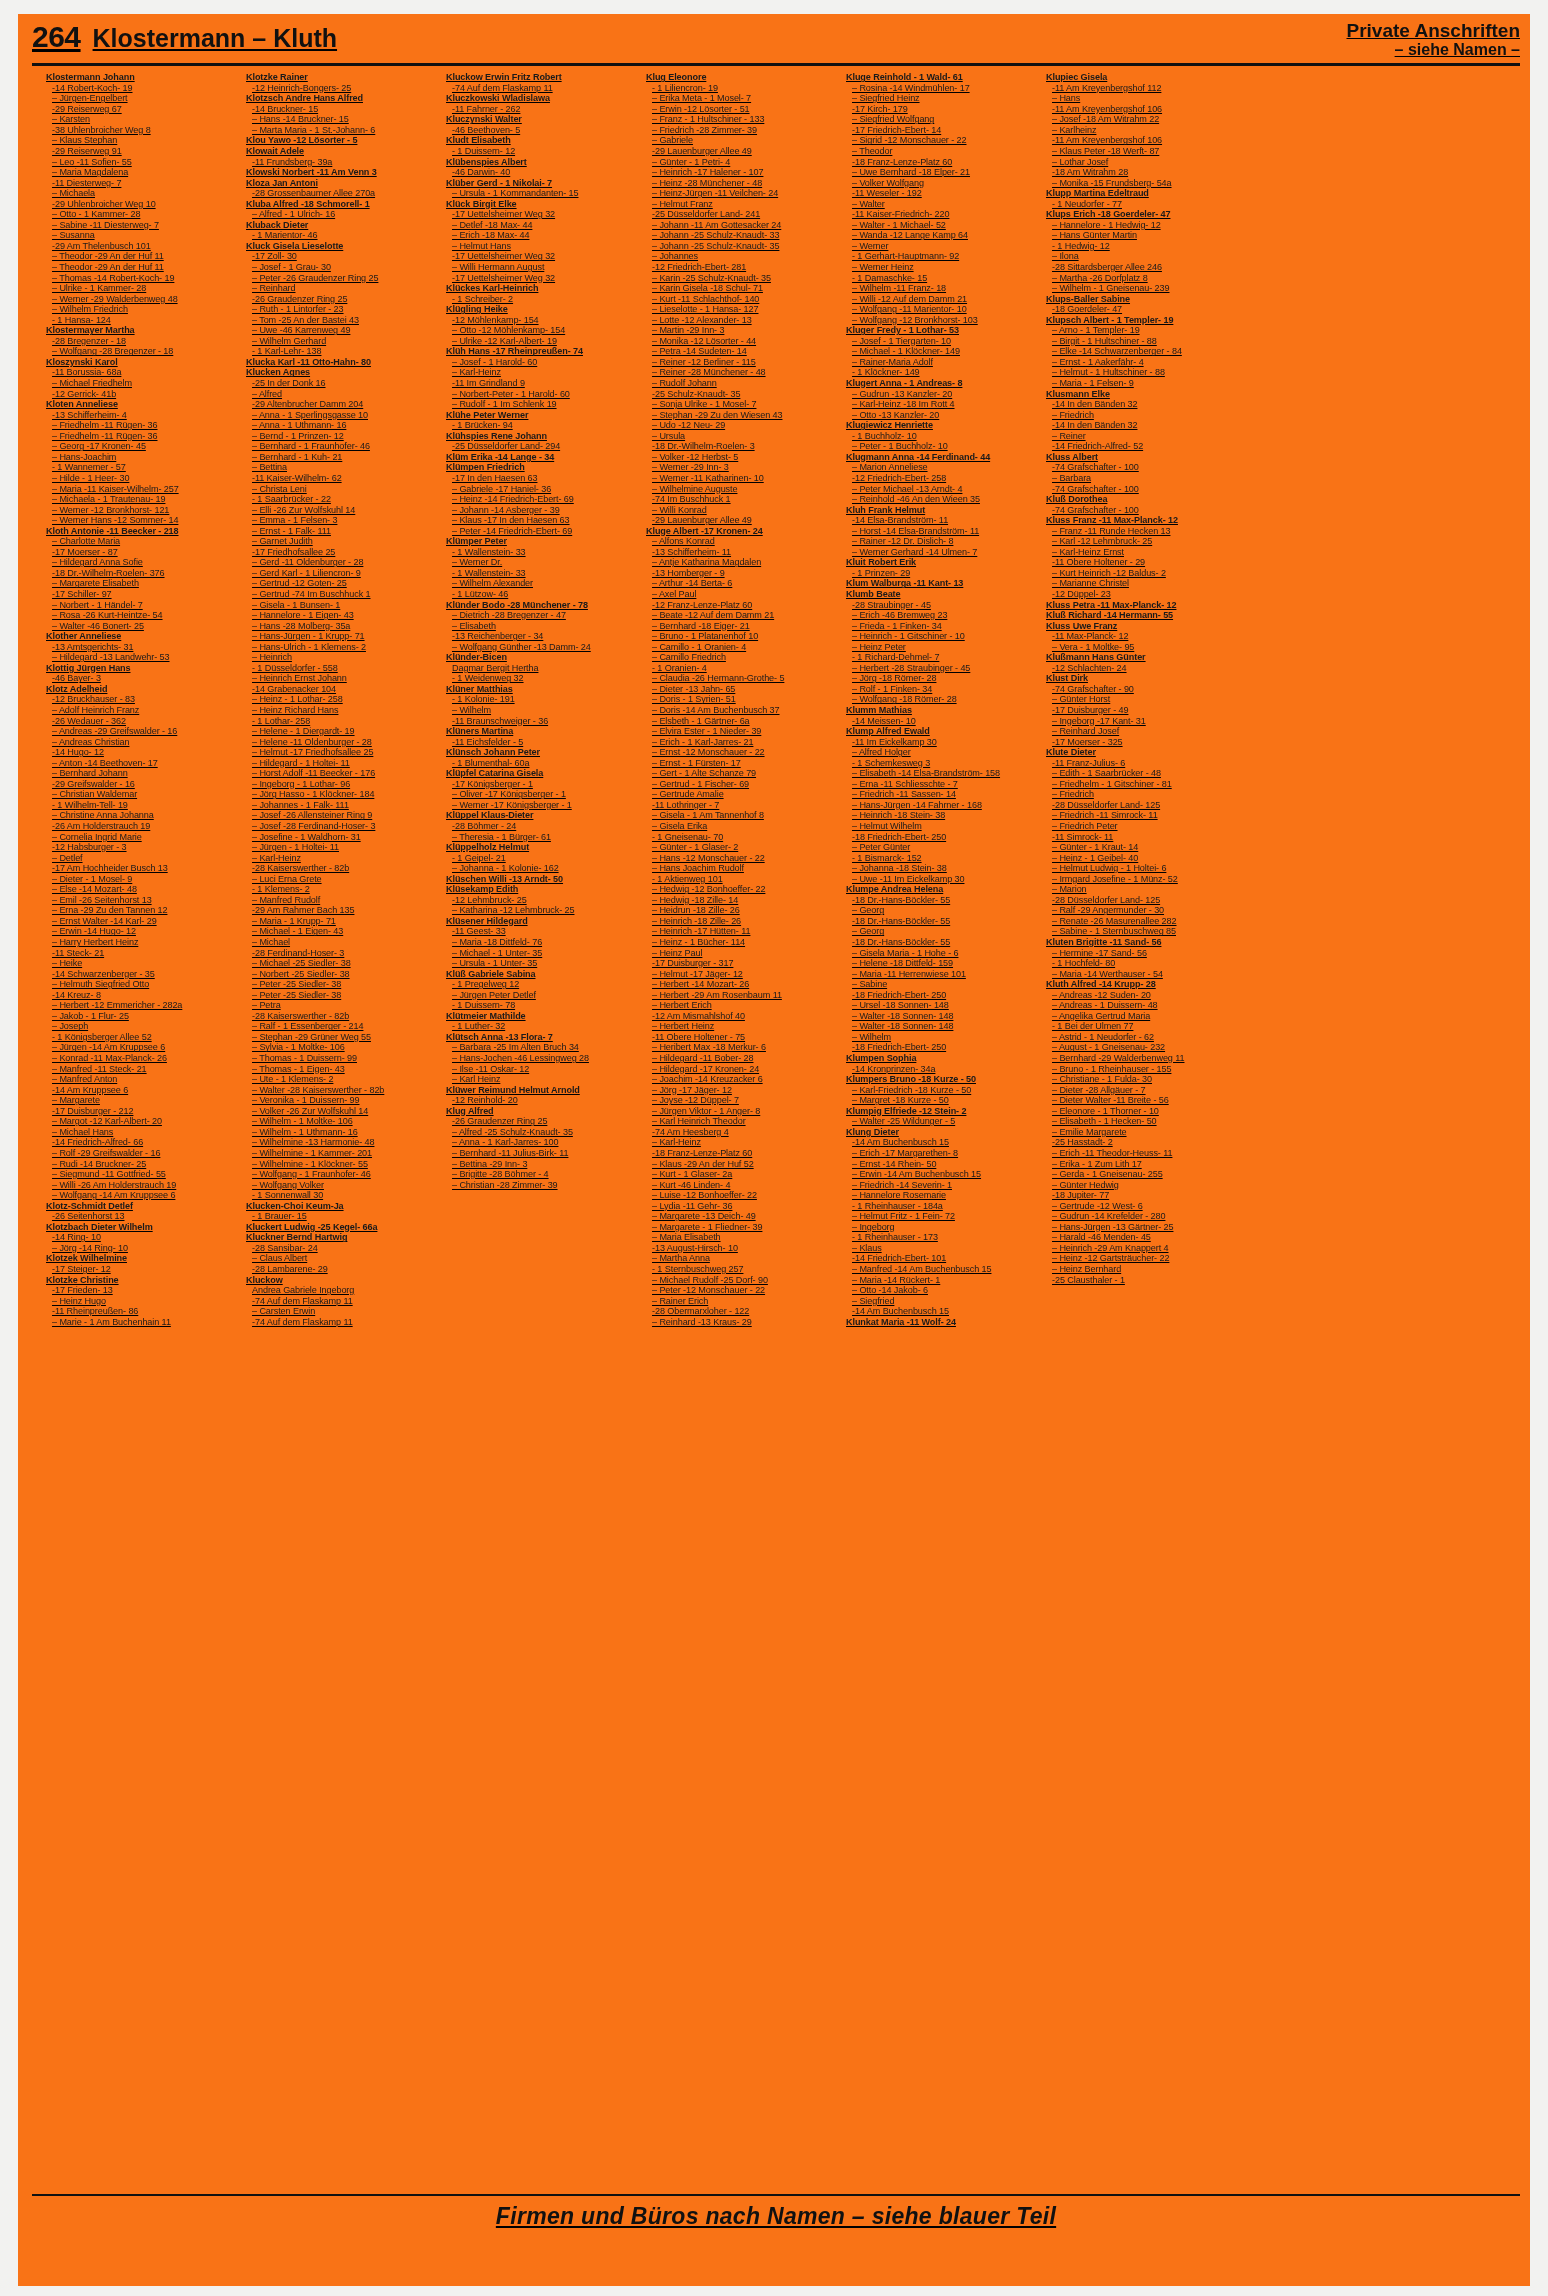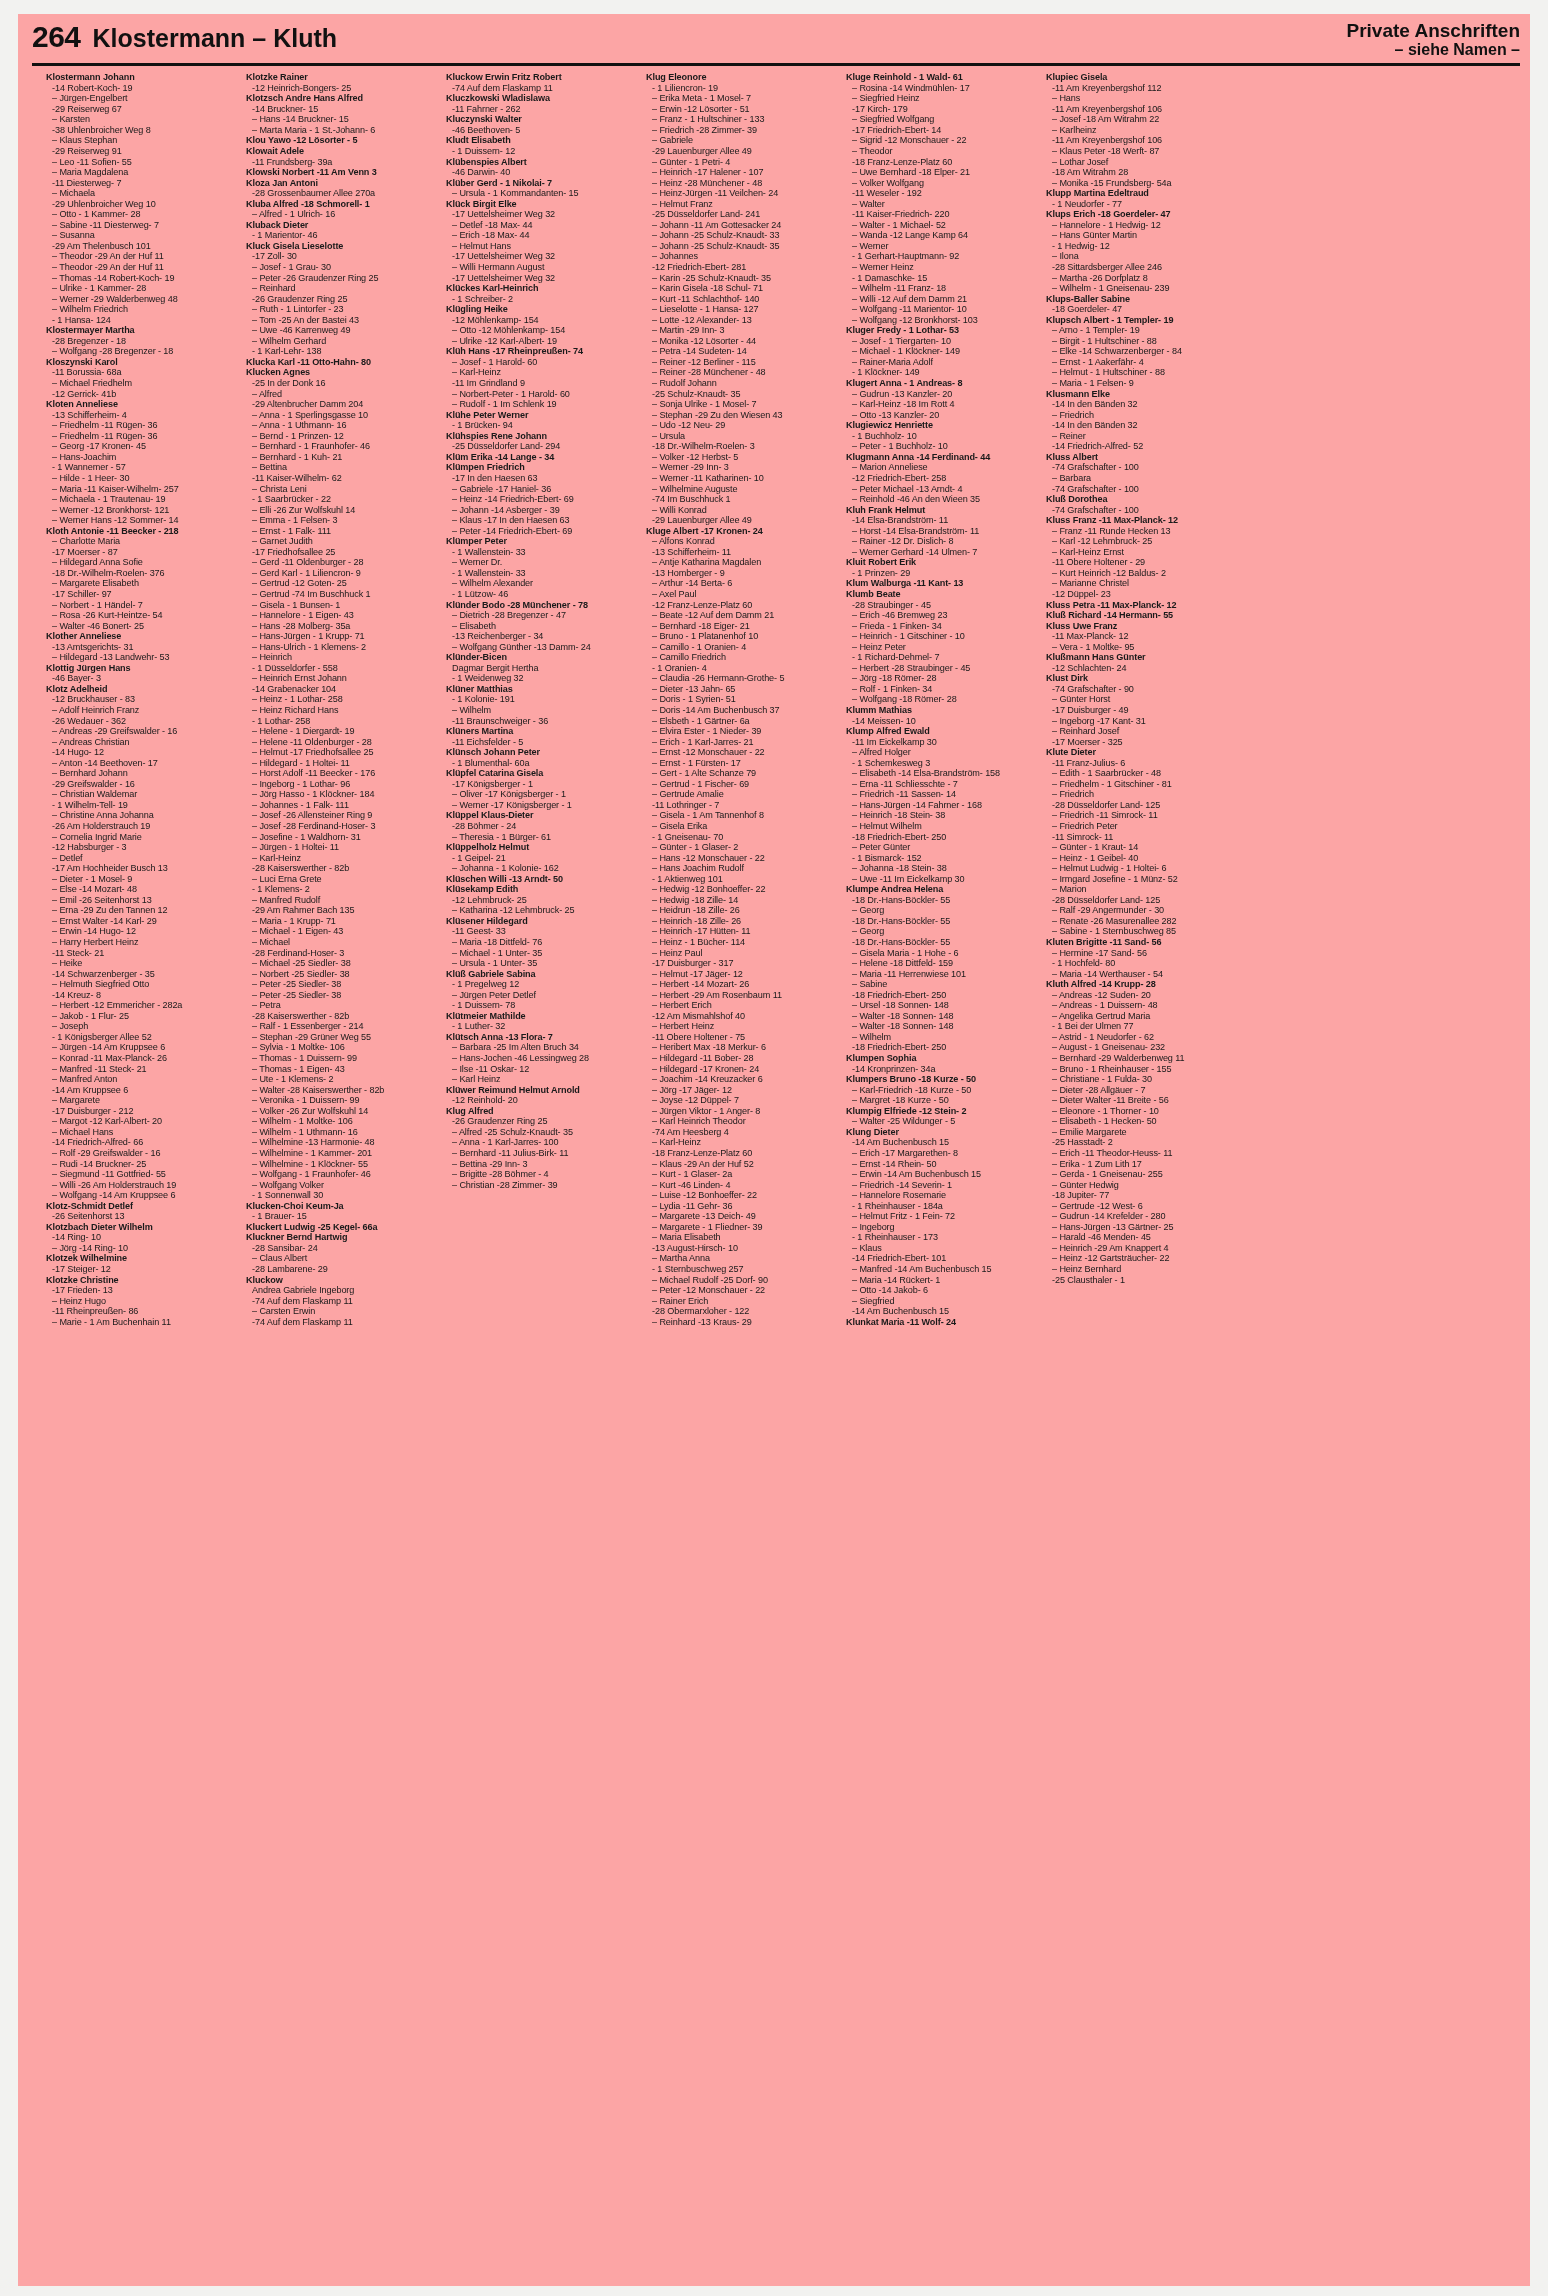--- a/index.html
+++ b/index.html
@@ -16,23 +16,24 @@
     height: 2296px;
     background: #f2f2f0;
     box-sizing: border-box;
     padding: 14px 18px 10px 18px;
     overflow: hidden;
   }
   .sheet {
     position: relative;
     width: 100%;
     height: 100%;
-    background: #fca5a5;
+    background: #f97316;
     box-sizing: border-box;
     padding: 6px 10px 6px 14px;
+    text-decoration: underline;
   }
   
   .pg-header {
     display: flex;
     align-items: flex-start;
     justify-content: space-between;
     border-bottom: 3px solid #111;
     padding-bottom: 4px;
     margin-bottom: 6px;
   }
@@ -835,15 +836,18 @@
           <div class="entry sub">– Gudrun -14 Krefelder - 280</div>
           <div class="entry sub">– Hans-Jürgen -13 Gärtner- 25</div>
           <div class="entry sub">– Harald -46 Menden- 45</div>
           <div class="entry sub">– Heinrich -29 Am Knappert 4</div>
           <div class="entry sub">– Heinz -12 Gartsträucher- 22</div>
           <div class="entry sub">– Heinz Bernhard</div>
           <div class="entry sub">-25 Clausthaler - 1</div>
         </div>
       </div>
 
+    <div class="pg-footer">
+      <div class="footer-text">Firmen und Büros nach Namen – siehe blauer Teil</div>
+    </div>
 
   </div>
 </div>
 
 </body></html>

